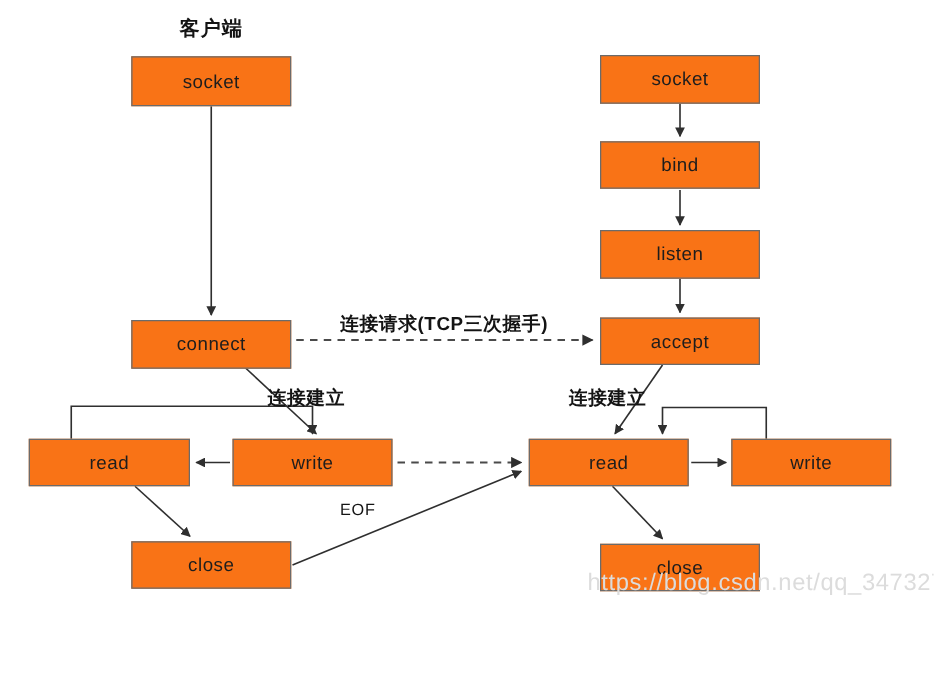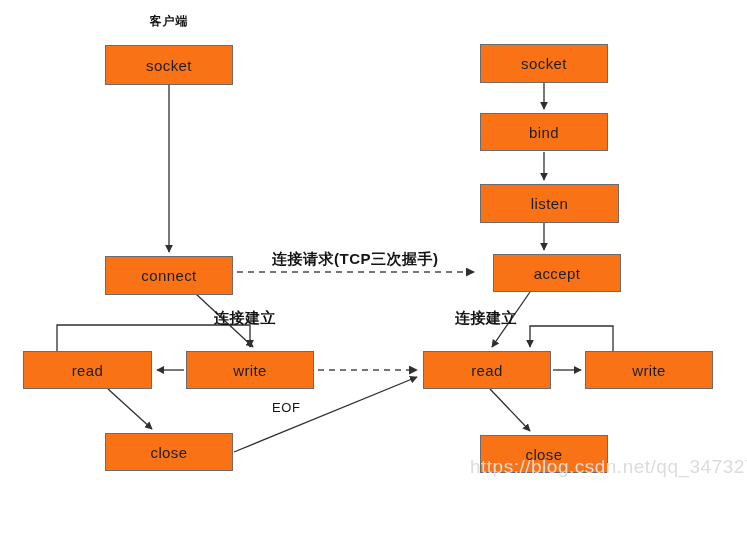--- a/index.html
+++ b/index.html
@@ -32,21 +32,21 @@
     display: flex;
     align-items: center;
     justify-content: center;
     font-size: 15px;
     color: #1d1d1d;
     letter-spacing: 0.4px;
     z-index: 3;
   }
   .col-title {
     position: absolute;
-    font-size: 12px;
+    font-size: 16px;
     font-weight: bold;
     color: #141414;
     text-align: center;
     z-index: 3;
     letter-spacing: 1px;
   }
   .edge-label {
     position: absolute;
     font-size: 15px;
     color: #141414;
@@ -118,22 +118,22 @@
   <div class="col-title" style="left:119px; top:13px; width:100px;">客户端</div>
 
   <div class="node" style="left:105px; top:45px; width:128px; height:40px;">socket</div>
   <div class="node" style="left:105px; top:256px; width:128px; height:39px;">connect</div>
   <div class="node" style="left:23px; top:351px; width:129px; height:38px;">read</div>
   <div class="node" style="left:186px; top:351px; width:128px; height:38px;">write</div>
   <div class="node" style="left:105px; top:433px; width:128px; height:38px;">close</div>
 
   <div class="node" style="left:480px; top:44px; width:128px; height:39px;">socket</div>
   <div class="node" style="left:480px; top:113px; width:128px; height:38px;">bind</div>
-  <div class="node" style="left:480px; top:184px; width:139px; height:39px;">listen</div>
-  <div class="node" style="left:480px; top:254px; width:128px; height:38px;margin-left:13px;">accept</div>
+  <div class="node" style="left:480px; top:184px; width:128px; height:39px;">listen</div>
+  <div class="node" style="left:480px; top:254px; width:128px; height:38px;">accept</div>
   <div class="node" style="left:423px; top:351px; width:128px; height:38px;">read</div>
   <div class="node" style="left:585px; top:351px; width:128px; height:38px;">write</div>
   <div class="node" style="left:480px; top:435px; width:128px; height:38px;">close</div>
 
   <div class="edge-label" style="left:272px; top:250px;">连接请求(TCP三次握手)</div>
   <div class="edge-label" style="left:214px; top:309px;">连接建立</div>
   <div class="edge-label" style="left:455px; top:309px;">连接建立</div>
   <div class="edge-label latin" style="left:272px; top:400px;">EOF</div>
 
   <div class="watermark" style="left:470px; top:456px;">https://blog.csdn.net/qq_34732729</div>

